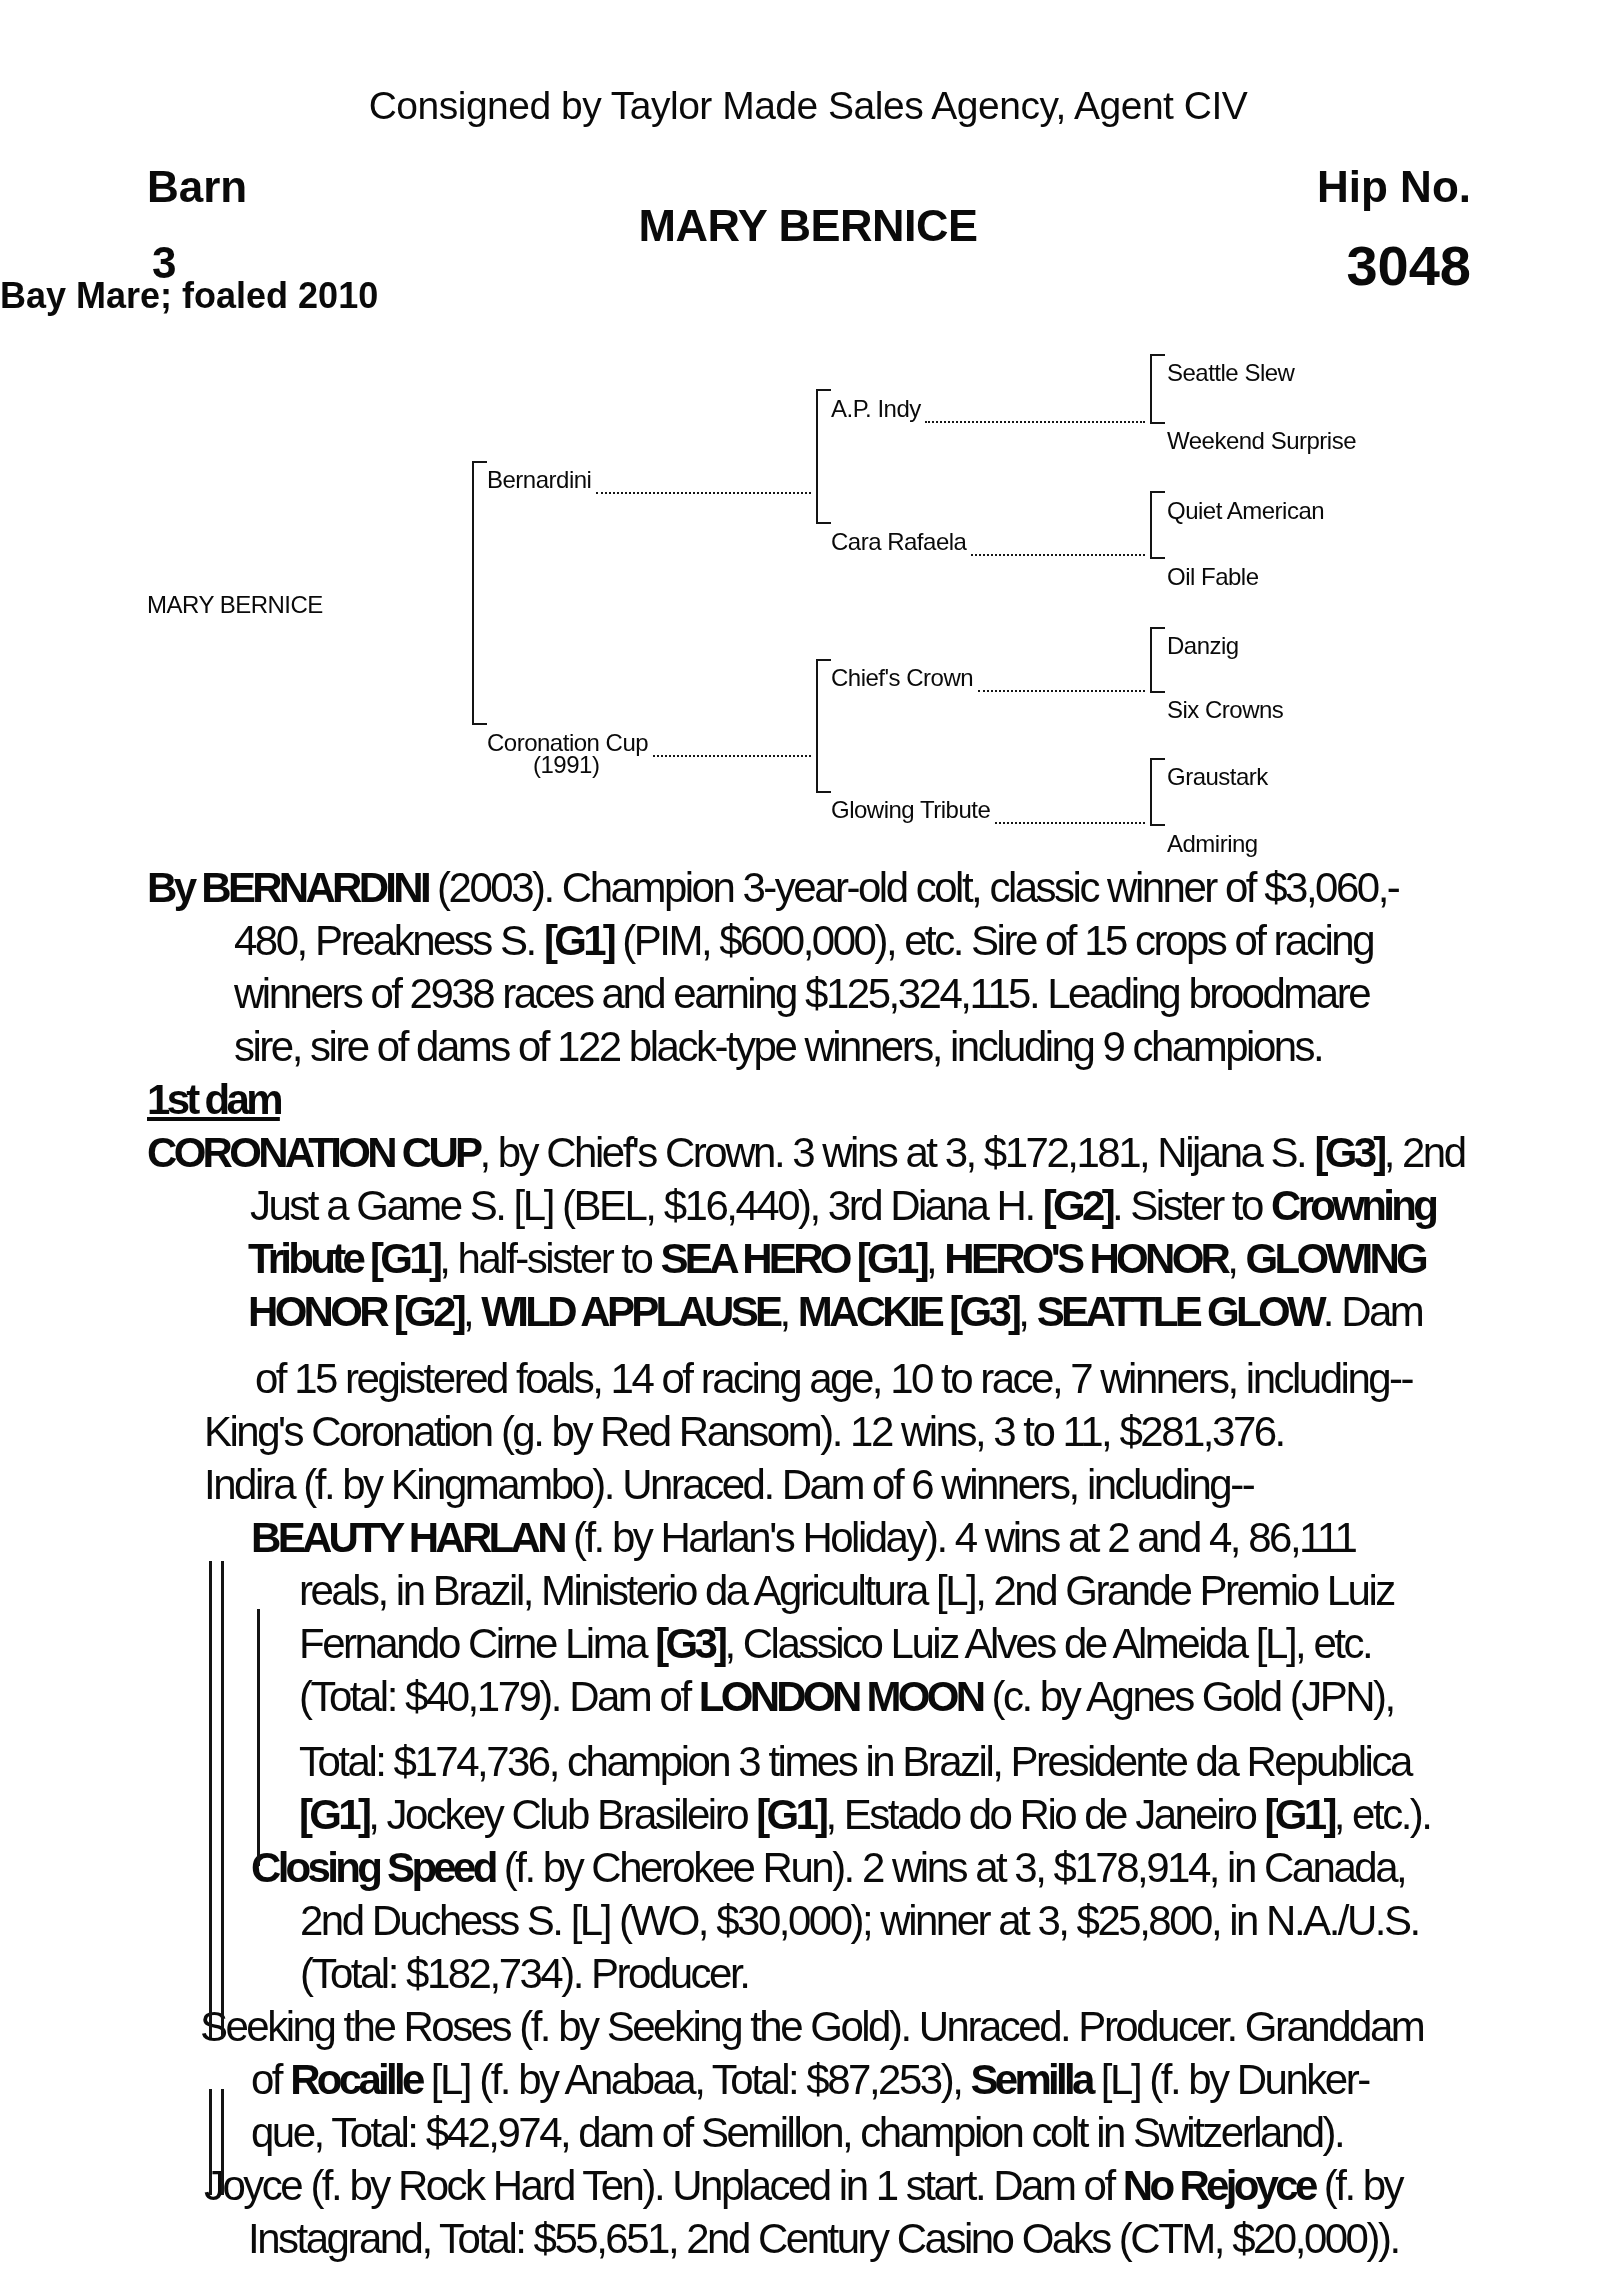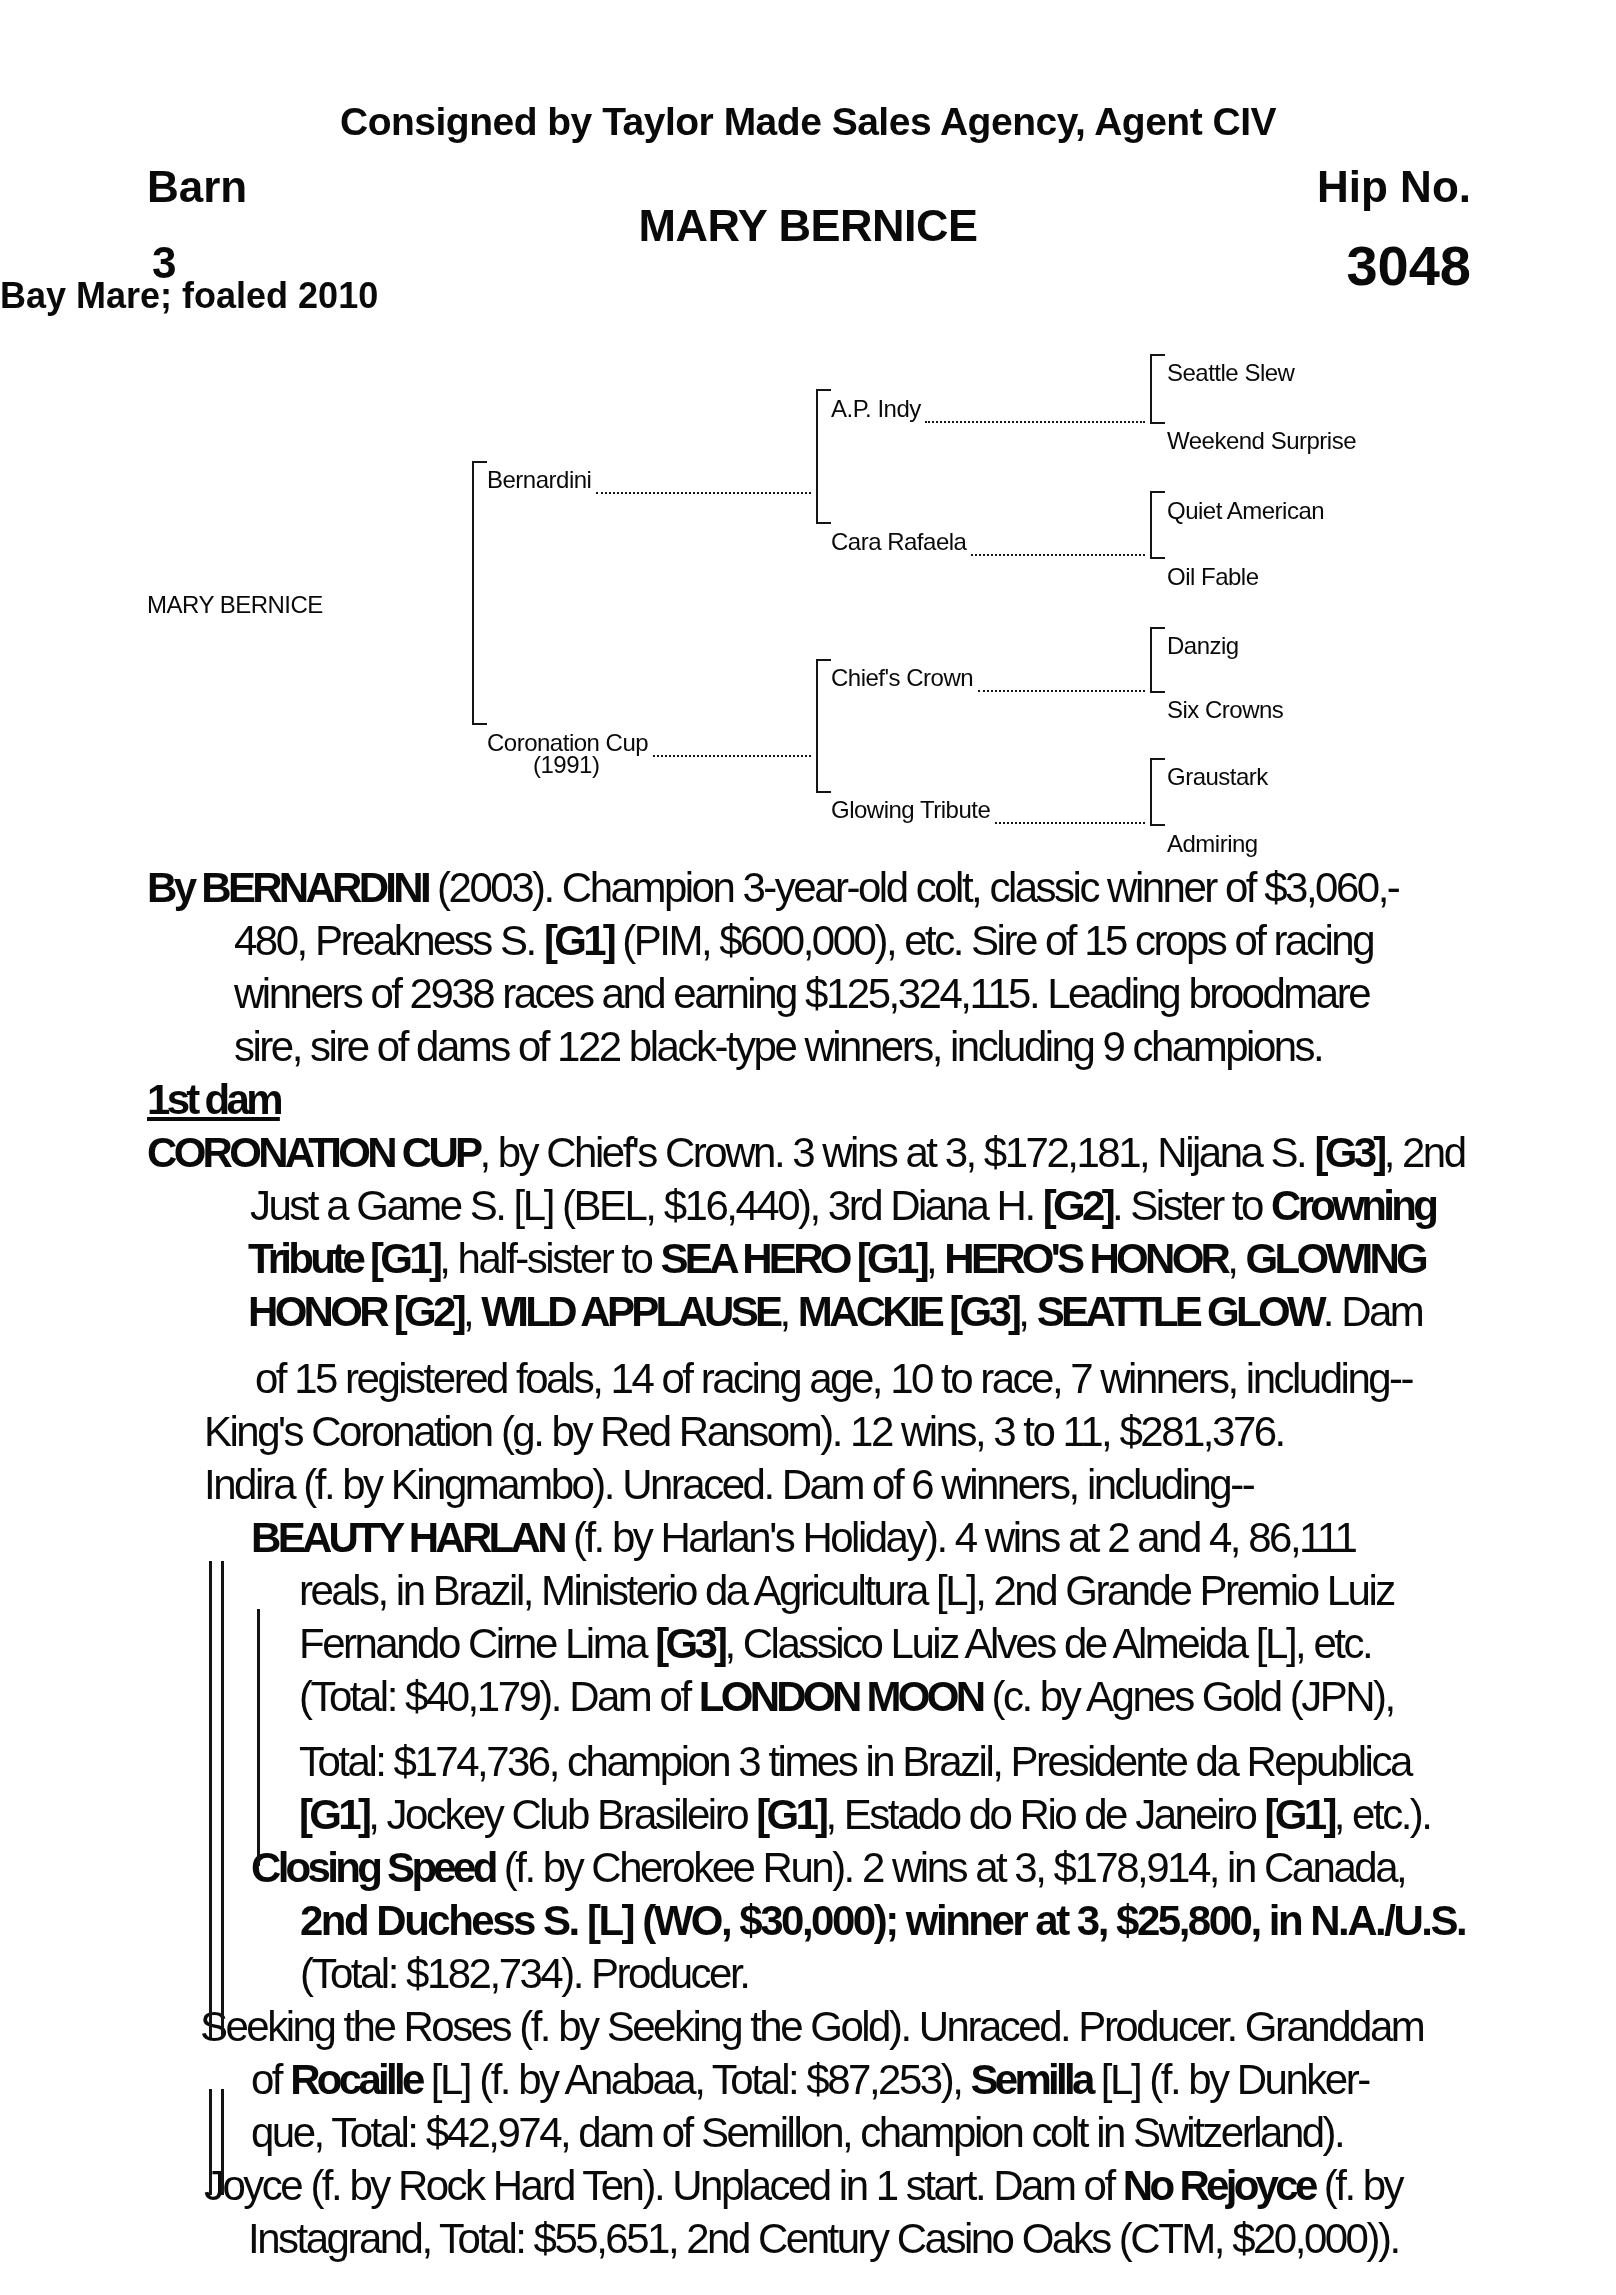--- a/index.html
+++ b/index.html
@@ -1,20 +1,20 @@
 <!DOCTYPE html>
 <html style="font-size:7.3px"><head>
 <meta charset="utf-8">
 <style>
   html,body{margin:0;padding:0;background:#888;}
   #page{position:relative;width:1616px;height:3227px;background:#ffffff;color:#0a0a0a;
         font-family:"Liberation Sans",sans-serif;overflow:hidden;}
   
-  .consign{position:absolute;top:100px;left:0;width:1616px;text-align:center;
-           font-size:39px;font-weight:bold;letter-spacing:-0.5px;}
+  .consign{position:absolute;top:84px;left:0;width:1616px;text-align:center;
+           font-size:39px;font-weight:normal;letter-spacing:-0.5px;}
   .barn-label{position:absolute;left:147px;top:162px;font-size:44px;font-weight:bold;}
   .barn-number{position:absolute;left:152px;top:238px;font-size:44px;font-weight:bold;}
   .hip-block{position:absolute;right:145px;top:162px;text-align:right;font-size:44px;font-weight:bold;}
   .hip-number{position:absolute;right:145px;top:233px;text-align:right;font-size:56px;font-weight:bold;}
   .title{position:absolute;top:200px;left:0;width:1616px;text-align:center;
          font-size:45px;font-weight:bold;letter-spacing:-0.5px;}
   .subtitle{position:absolute;top:275px;left:0;width:1412px;text-align:left;
             font-size:36px;font-weight:bold;}
   
   #tree{position:absolute;left:0;top:0;width:1616px;height:872px;}
@@ -140,21 +140,21 @@
       <div class="bl" style="padding-left: 108px; margin-top: 14px;"><span>of 15 registered foals, 14 of racing age, 10 to race, 7 winners, including--</span></div>
       <div class="bl" style="padding-left: 57px;"><span>King's Coronation (g. by Red Ransom). 12 wins, 3 to 11, $281,376.</span></div>
       <div class="bl" style="padding-left: 57px;"><span>Indira (f. by Kingmambo). Unraced. Dam of 6 winners, including--</span></div>
       <div class="bl" style="padding-left: 104px;"><b>BEAUTY HARLAN</b><span> (f. by Harlan's Holiday). 4 wins at 2 and 4, 86,111</span></div>
       <div class="bl" style="padding-left: 152px;"><span>reals, in Brazil, Ministerio da Agricultura [L], 2nd Grande Premio Luiz</span></div>
       <div class="bl" style="padding-left: 152px;"><span>Fernando Cirne Lima </span><b>[G3]</b><span>, Classico Luiz Alves de Almeida [L], etc.</span></div>
       <div class="bl" style="padding-left: 152px;"><span>(Total: $40,179). Dam of </span><b>LONDON MOON</b><span> (c. by Agnes Gold (JPN),</span></div>
       <div class="bl" style="padding-left: 152px; margin-top: 12px;"><span>Total: $174,736, champion 3 times in Brazil, Presidente da Republica</span></div>
       <div class="bl" style="padding-left: 152px;"><b>[G1]</b><span>, Jockey Club Brasileiro </span><b>[G1]</b><span>, Estado do Rio de Janeiro </span><b>[G1]</b><span>, etc.).</span></div>
       <div class="bl" style="padding-left: 104px;"><b>Closing Speed</b><span> (f. by Cherokee Run). 2 wins at 3, $178,914, in Canada,</span></div>
-      <div class="bl" style="padding-left: 153px; font-weight: bold;"><span>2nd Duchess S. [L] (WO, $30,000); winner at 3, $25,800, in N.A./U.S.</span></div>
+      <div class="bl" style="padding-left: 153px;"><span>2nd Duchess S. [L] (WO, $30,000); winner at 3, $25,800, in N.A./U.S.</span></div>
       <div class="bl" style="padding-left: 153px;"><span>(Total: $182,734). Producer.</span></div>
       <div class="bl" style="padding-left: 53px;"><span>Seeking the Roses (f. by Seeking the Gold). Unraced. Producer. Granddam</span></div>
       <div class="bl" style="padding-left: 104px;"><span>of </span><b>Rocaille</b><span> [L] (f. by Anabaa, Total: $87,253), </span><b>Semilla</b><span> [L] (f. by Dunker-</span></div>
       <div class="bl" style="padding-left: 104px;"><span>que, Total: $42,974, dam of Semillon, champion colt in Switzerland).</span></div>
       <div class="bl" style="padding-left: 57px;"><span>Joyce (f. by Rock Hard Ten). Unplaced in 1 start. Dam of </span><b>No Rejoyce</b><span> (f. by</span></div>
       <div class="bl" style="padding-left: 101px;"><span>Instagrand, Total: $55,651, 2nd Century Casino Oaks (CTM, $20,000)).</span></div>
     </div>
 <div class="vbar" style="left: 209px; top: 1561px; height: 477px;"></div>
     <div class="vbar" style="left: 221px; top: 1561px; height: 477px;"></div>
     <div class="vbar" style="left: 257px; top: 1609px; height: 257px;"></div>

